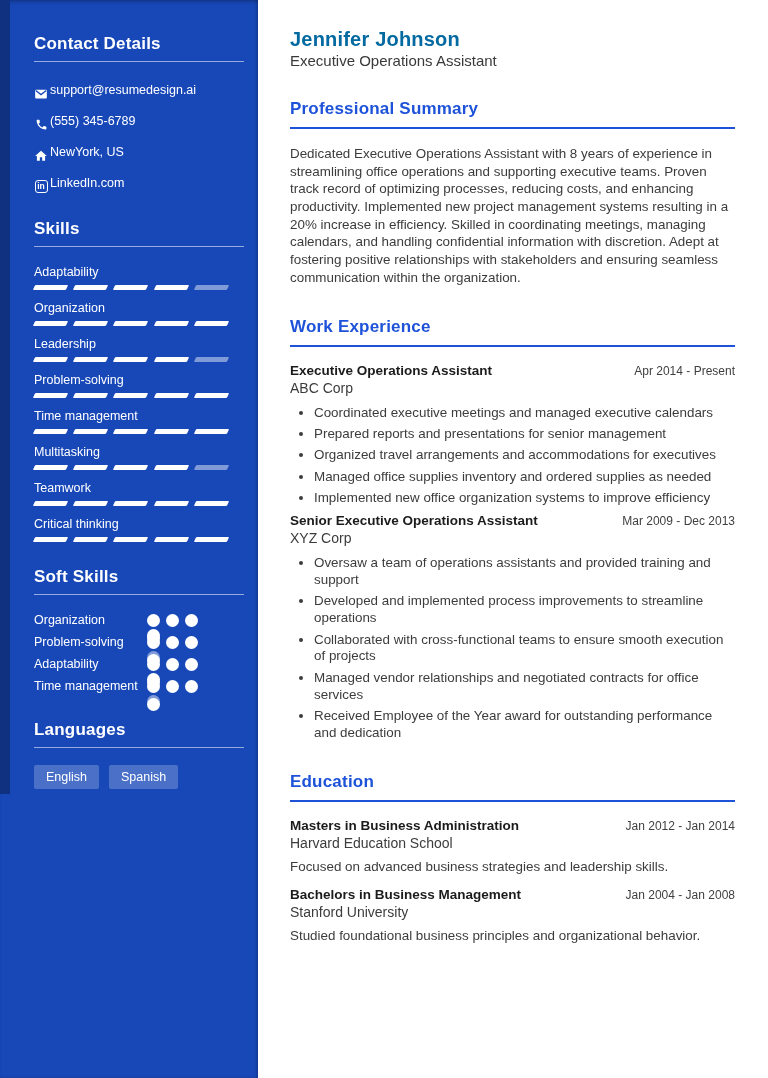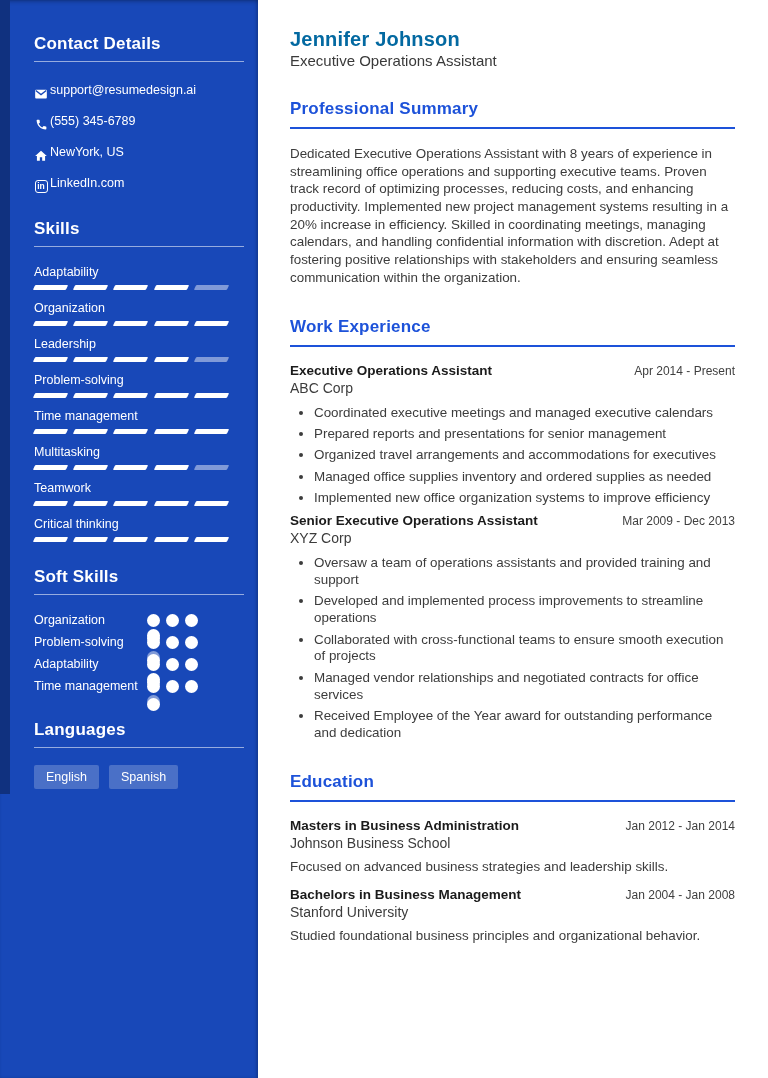--- a/index.html
+++ b/index.html
@@ -282,21 +282,21 @@
 
     <section>
       <h2 class="m-title">Education</h2>
       <hr class="m-rule">
       <div id="education-list">
           <article class="school">
             <div class="entry-row">
               <h3 class="entry-title">Masters in Business Administration</h3>
               <span class="entry-date">Jan 2012 - Jan 2014</span>
             </div>
-            <div class="entry-sub">Johnson Business School</div>
+            <div class="entry-sub">Harvard Education School</div>
             <p class="edu-desc">Focused on advanced business strategies and leadership skills.</p>
           </article>
           <article class="school">
             <div class="entry-row">
               <h3 class="entry-title">Bachelors in Business Management</h3>
               <span class="entry-date">Jan 2004 - Jan 2008</span>
             </div>
             <div class="entry-sub">Stanford University</div>
             <p class="edu-desc">Studied foundational business principles and organizational behavior.</p>
           </article>

